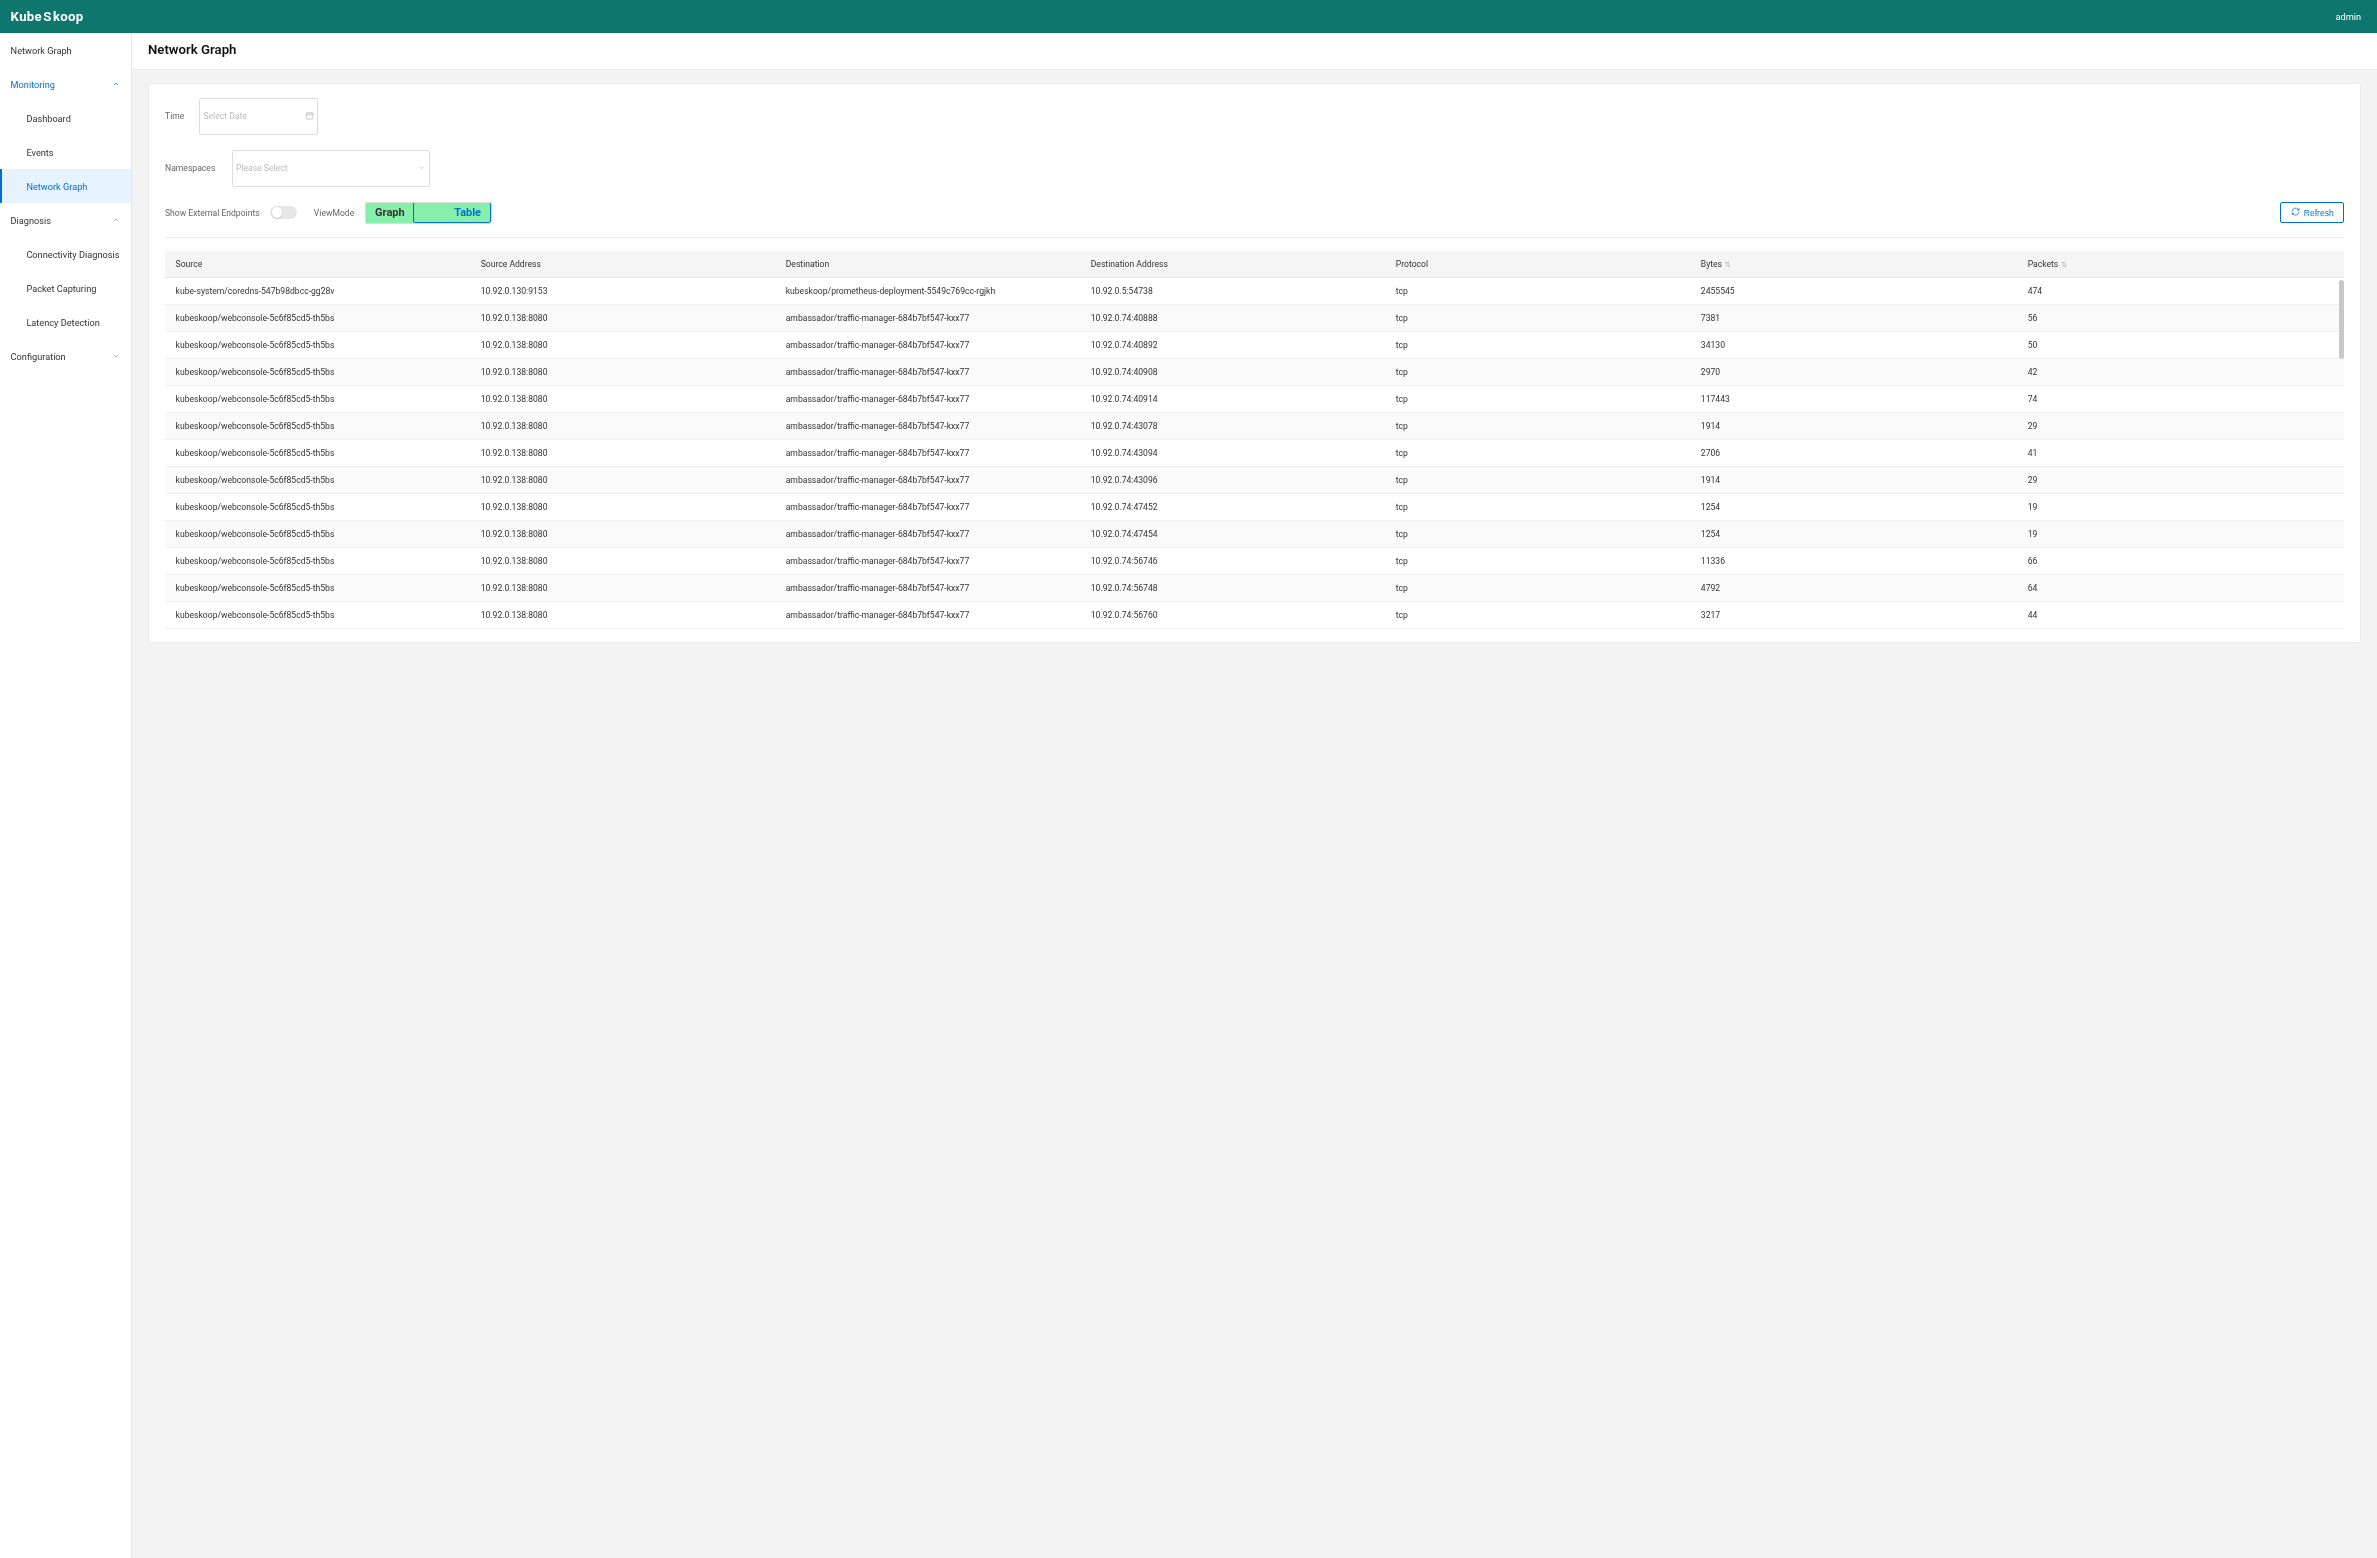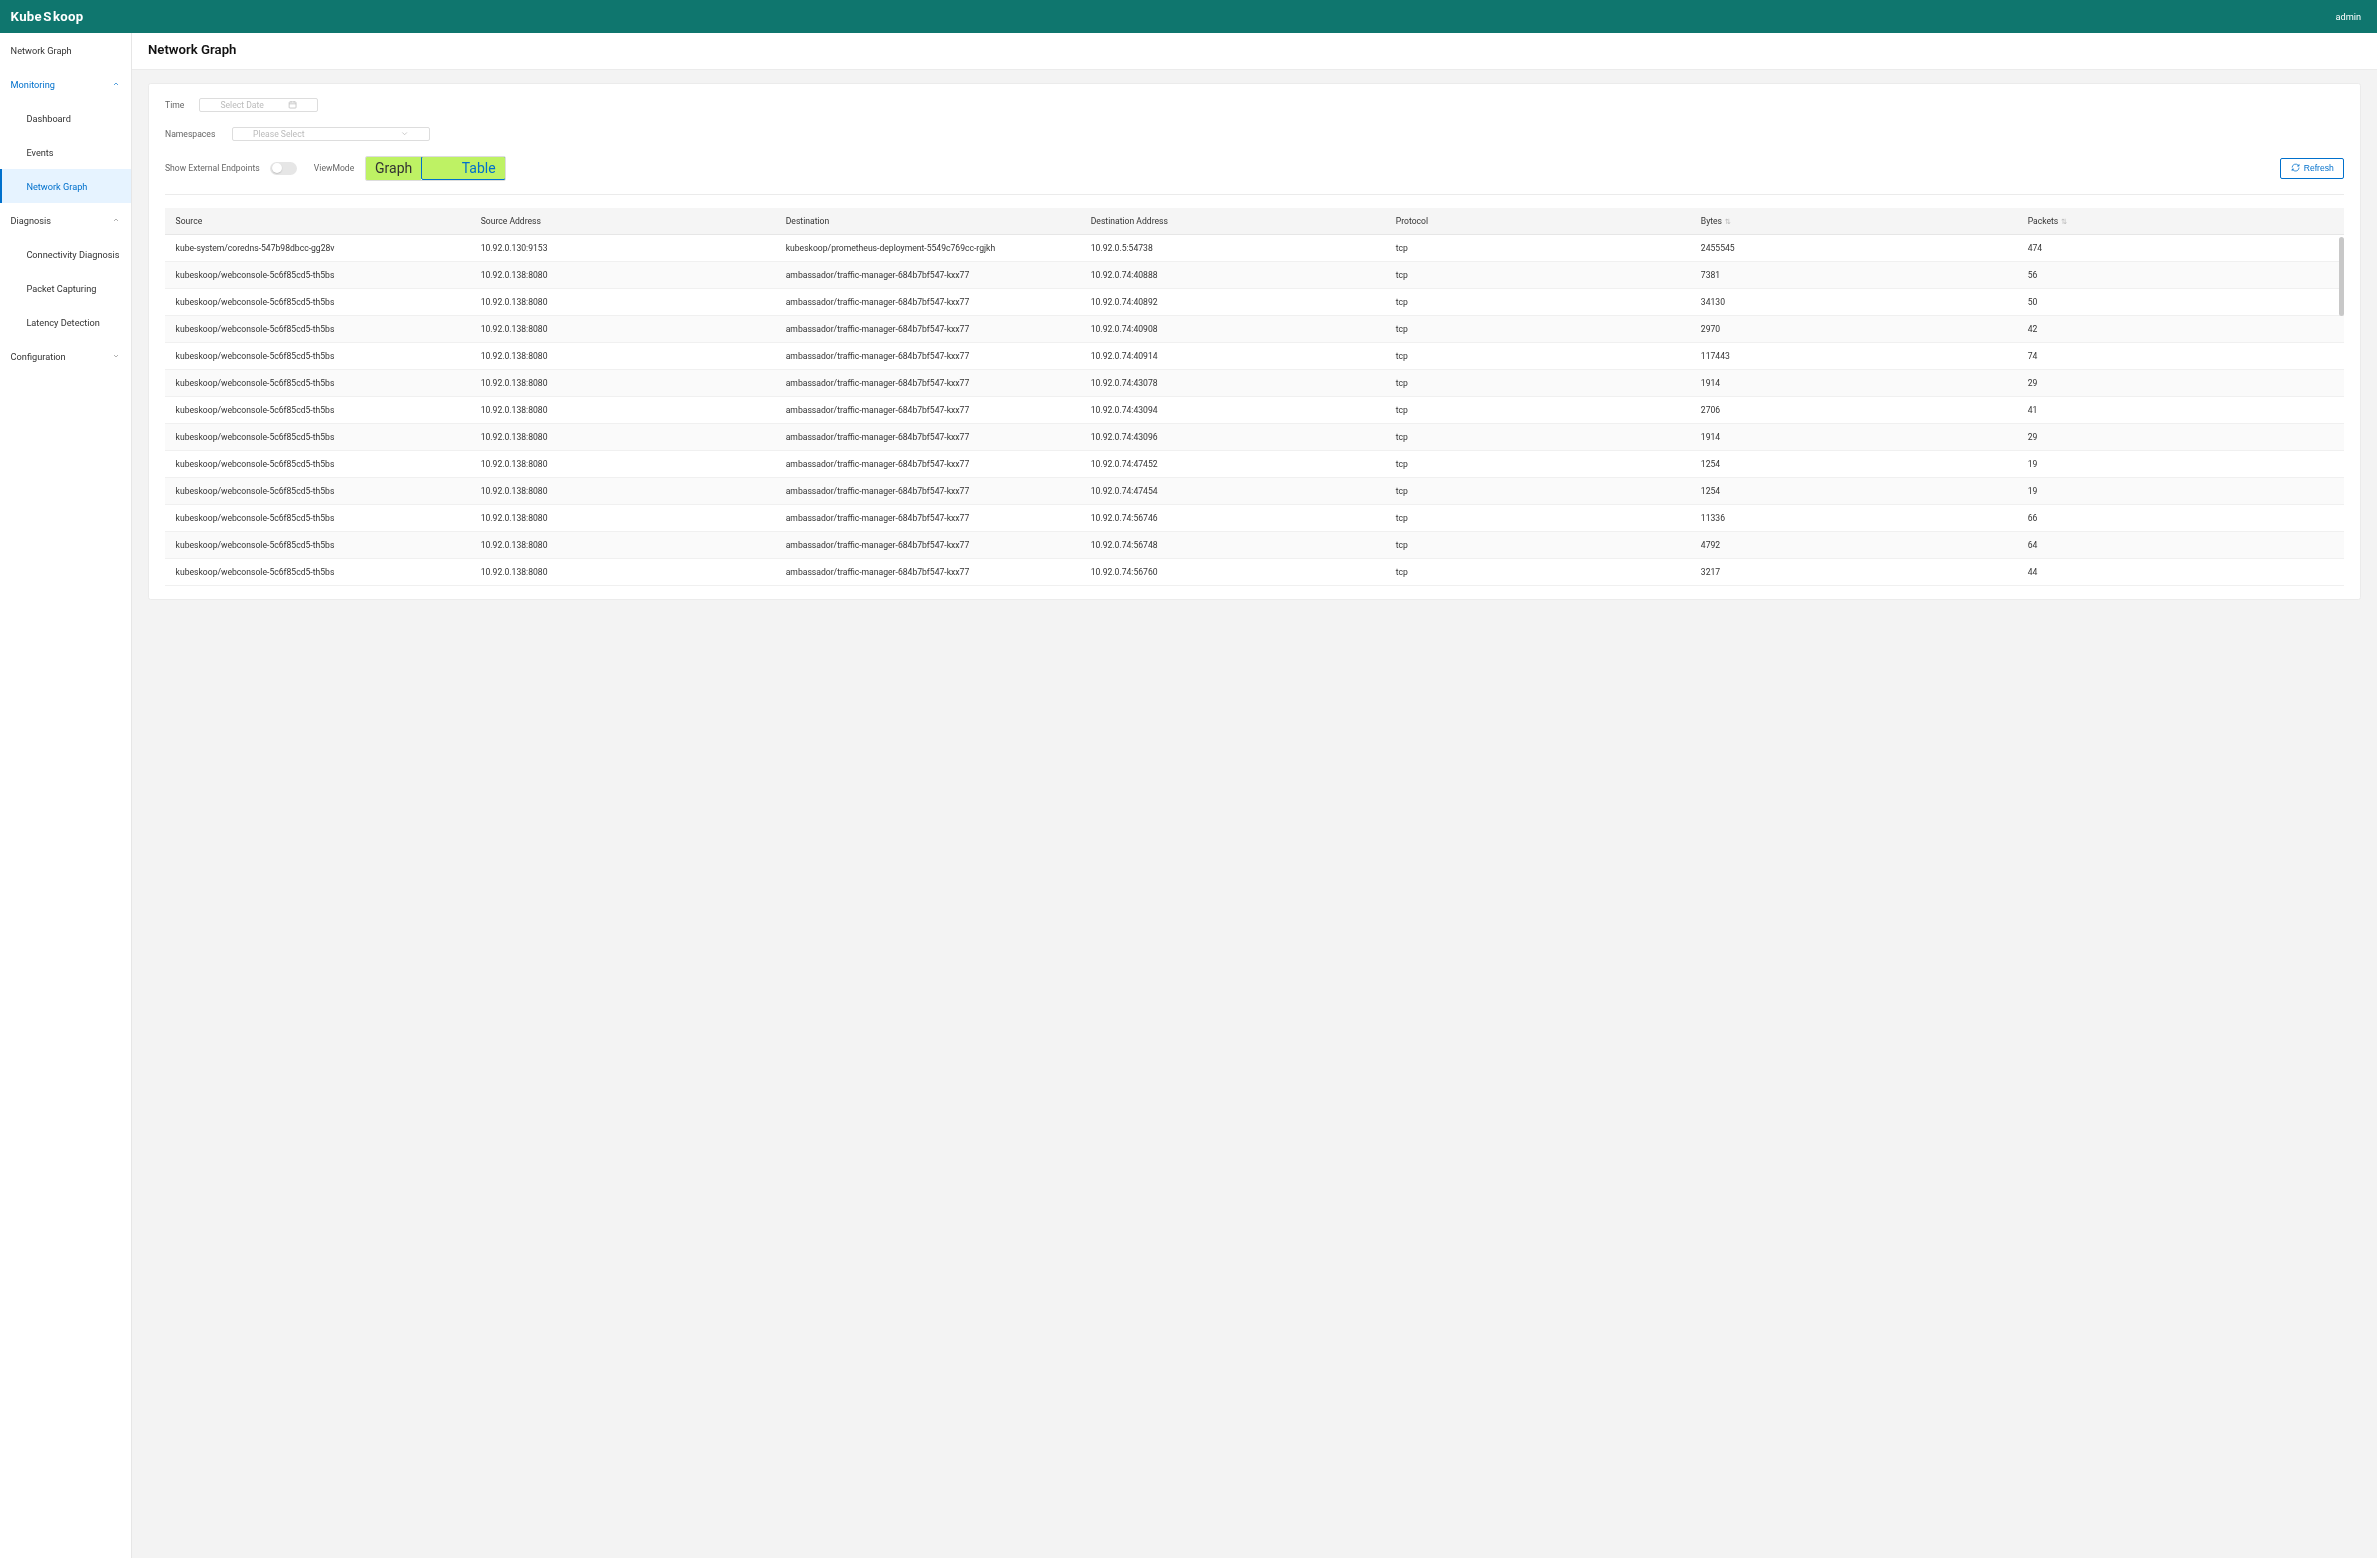--- a/index.html
+++ b/index.html
@@ -100,24 +100,24 @@
     border-radius: 2.6px;
     padding: 13.2px 16px;
   }
   
   .filters { display: flex; flex-direction: column; gap: 15px; }
   .filter-row { display: flex; align-items: center; gap: 8px; }
   .filter-row.viewmode-row { justify-content: space-between; }
   .filter-label { color: #666; font-size: 8.6px; min-width: 26.4px; }
   .filter-label.wider { min-width: 66px; }
   .input, .select {
-    height: 14px;
+    height: 37px;
     border: 0.7px solid #ddd;
     border-radius: 2px;
-    padding: 0 20px;
+    padding: 0 3px;
     font-size: 8.6px;
     color: #333;
     background: #fff;
     display: flex;
     align-items: center;
     justify-content: space-between;
     gap: 5.3px;
   }
   .input { width: 119px; }
   .input .placeholder, .select .placeholder { color: #bbb; }
@@ -141,24 +141,25 @@
     box-shadow: 0 0.7px 1.3px rgba(0,0,0,.2);
   }
   .seg {
     display: inline-flex;
     border: 0.7px solid #ddd;
     border-radius: 2px;
     overflow: hidden;
   }
   .seg span {
     padding: 3.3px 9.2px;
-    font-size: 14px;
+    font-size: 11px;
     cursor: pointer;
-    background: #bef264;
+    background: #86efac;
     color: #333;
+    font-weight: bold;
   }
   .seg span + span { border-left: 0.7px solid #ddd; }
   .seg span.active {
     color: #0070cc;
     border: 0.7px solid #0070cc;
     margin: -0.7px;
     border-radius: 2px;
     position: relative;
     z-index: 1;
     padding-left: 40px;

